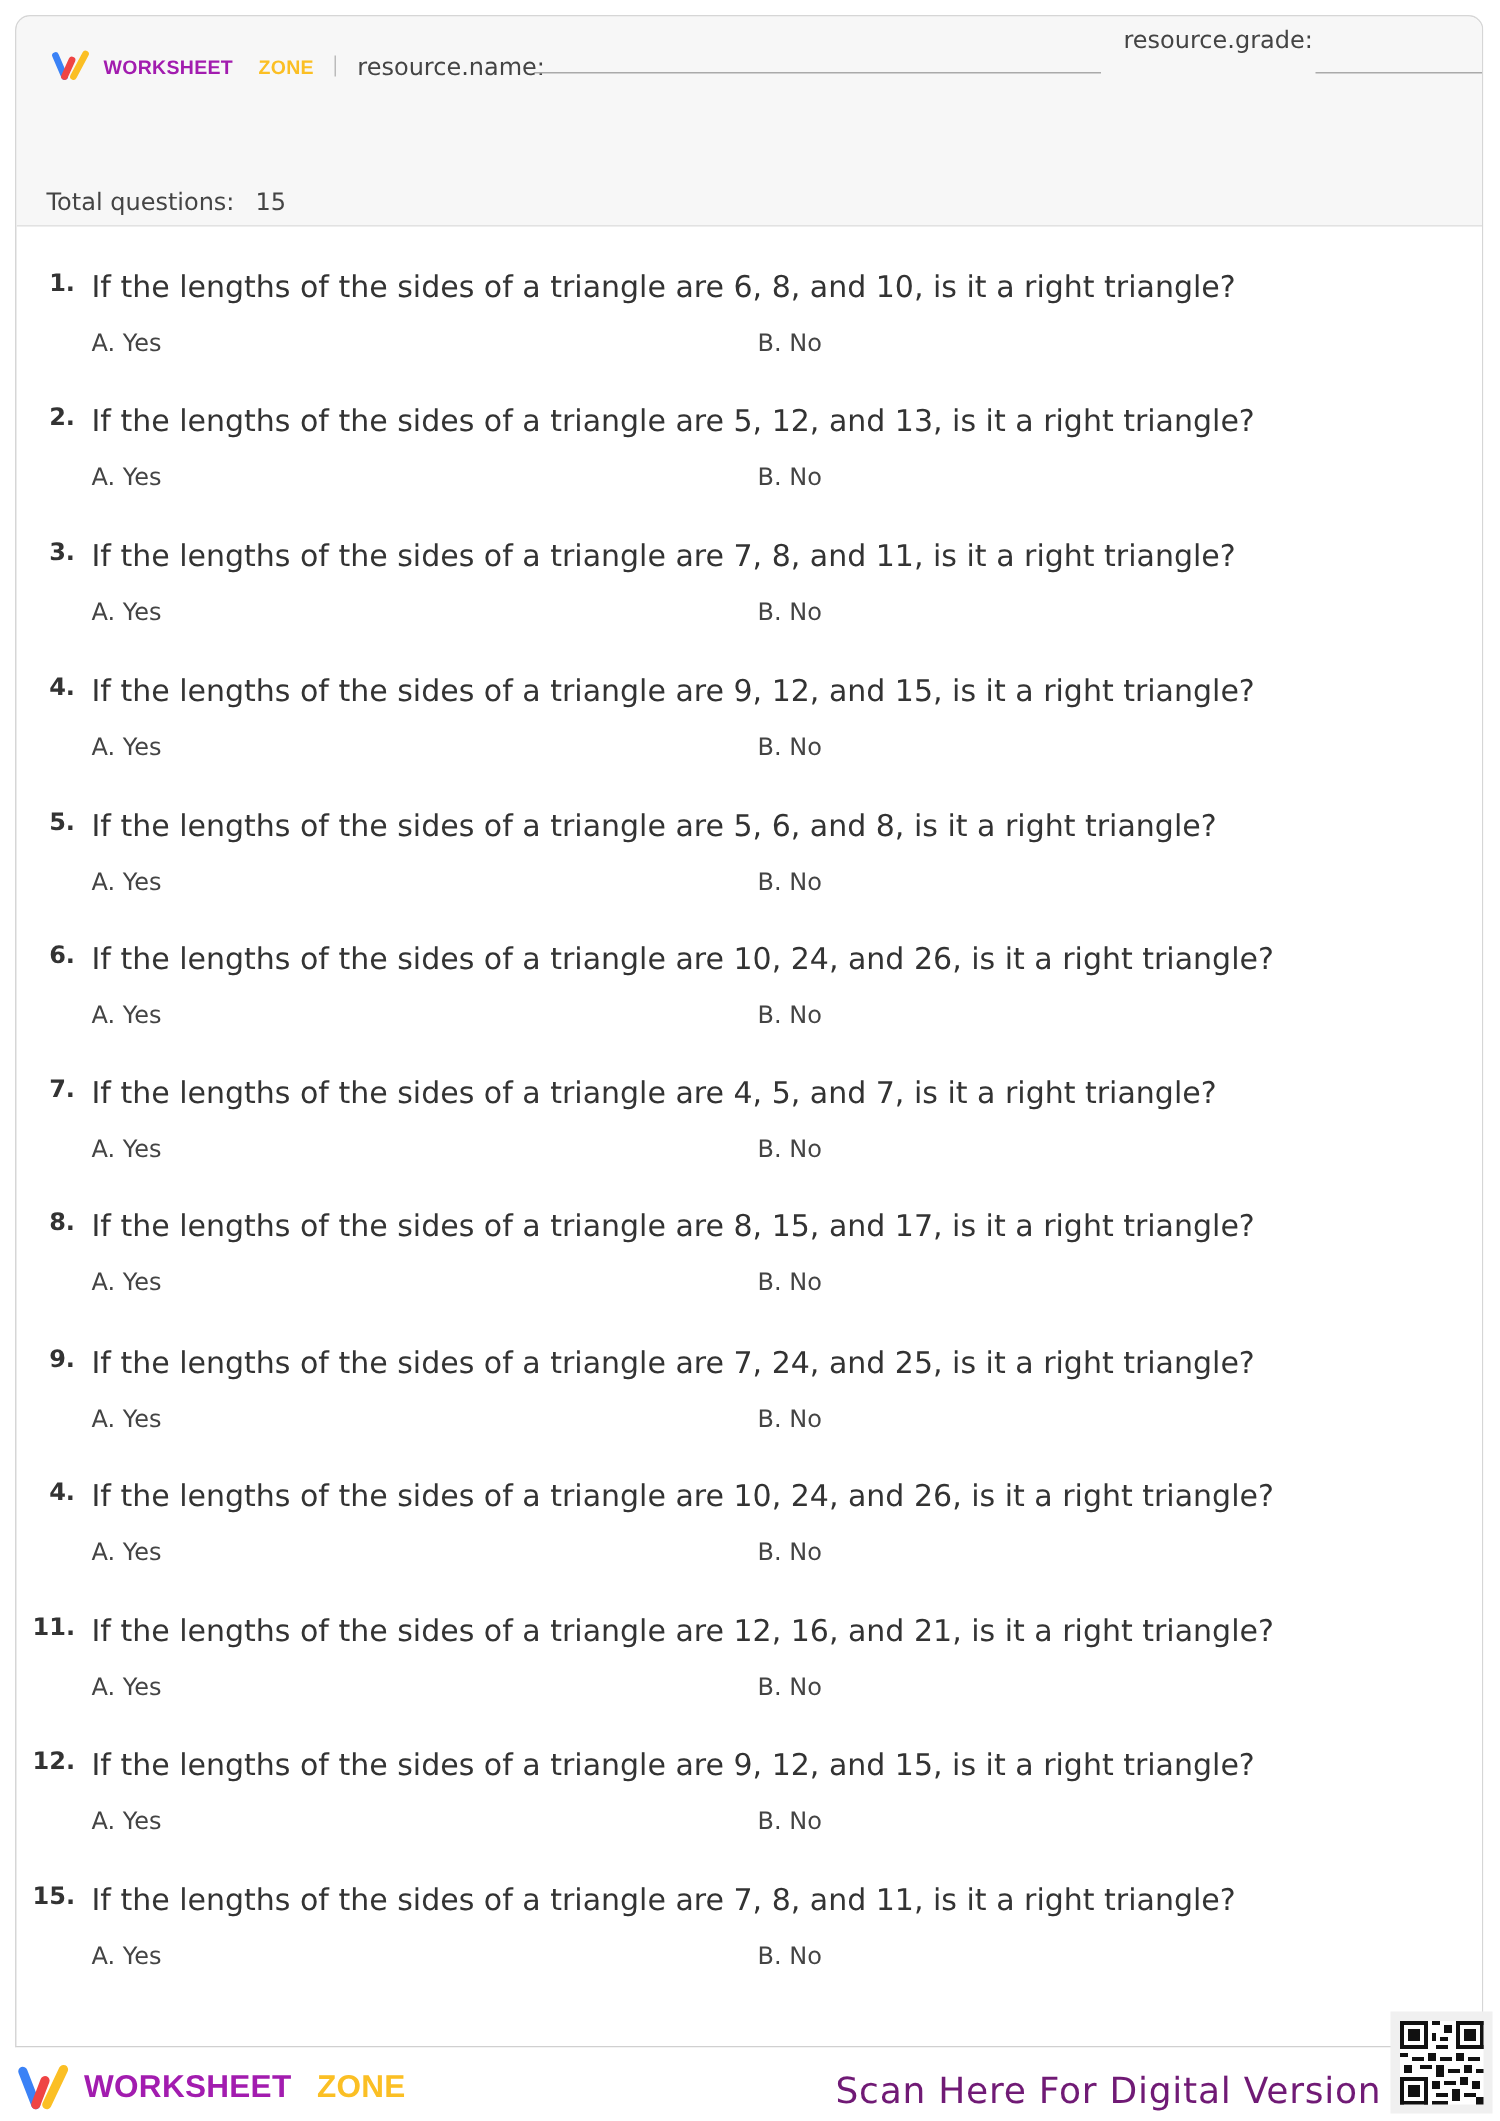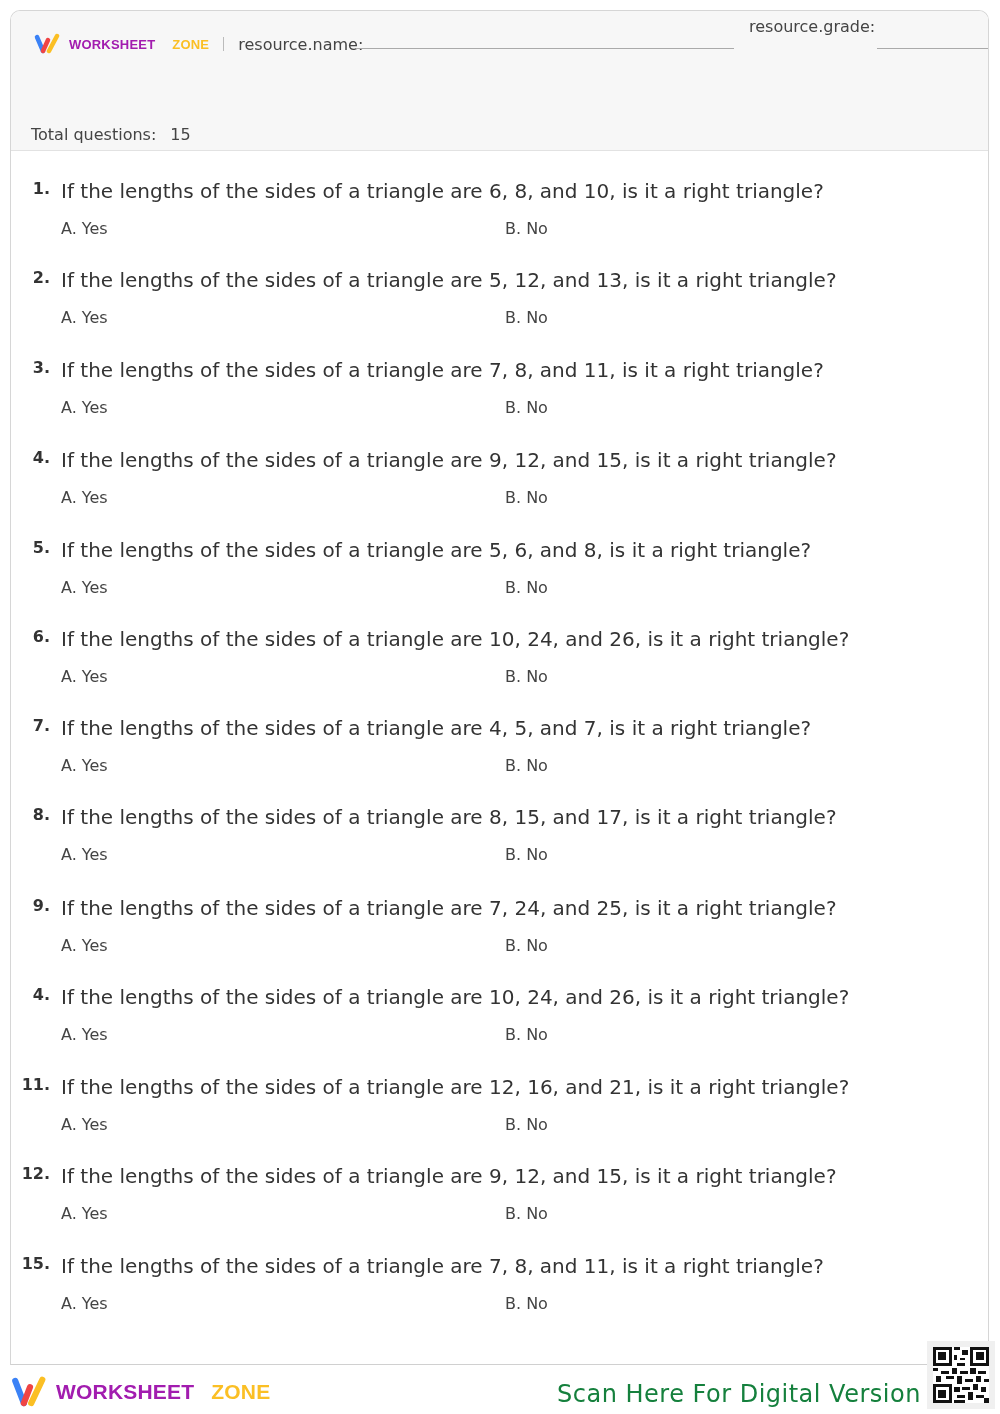--- a/index.html
+++ b/index.html
@@ -34,21 +34,21 @@
     .q { position: absolute; left: 0; width: 100%; height: 90px; }
     .q-num { position: absolute; right: 938px; top: 0; font-size: 16px; font-weight: bold; color: #333; text-align: right; }
     .q-text { position: absolute; left: 50px; top: 0; font-size: 20px; color: #333; white-space: nowrap; }
     .opt { position: absolute; top: 40px; font-size: 16px; color: #444; }
     .opt-a { left: 50px; }
     .opt-b { left: 494px; }
 
     .footer-logo { position: absolute; left: 10px; top: 1376px; display: flex; align-items: center; }
     .footer-logo .logo-mark { width: 40px; height: 32px; margin-right: 6px; }
     .footer-logo .brand-text { font-size: 21px; }
-    .scan-text { position: absolute; left: 557px; top: 1380px; font-size: 24px; color: #15803d; letter-spacing: 0.5px; }
+    .scan-text { position: absolute; left: 557px; top: 1380px; font-size: 24px; color: #701a75; letter-spacing: 0.5px; }
     .qr { position: absolute; left: 927px; top: 1341px; width: 68px; height: 68px; background: #f0f0f0; padding: 6px; }
     .qr svg { width: 56px; height: 56px; display: block; }
   </style>
 </head>
 <body>
 
 <div class="sheet">
   <div class="header">
     <div class="brand-row">
       <svg class="logo-mark" viewBox="0 0 32 22">

